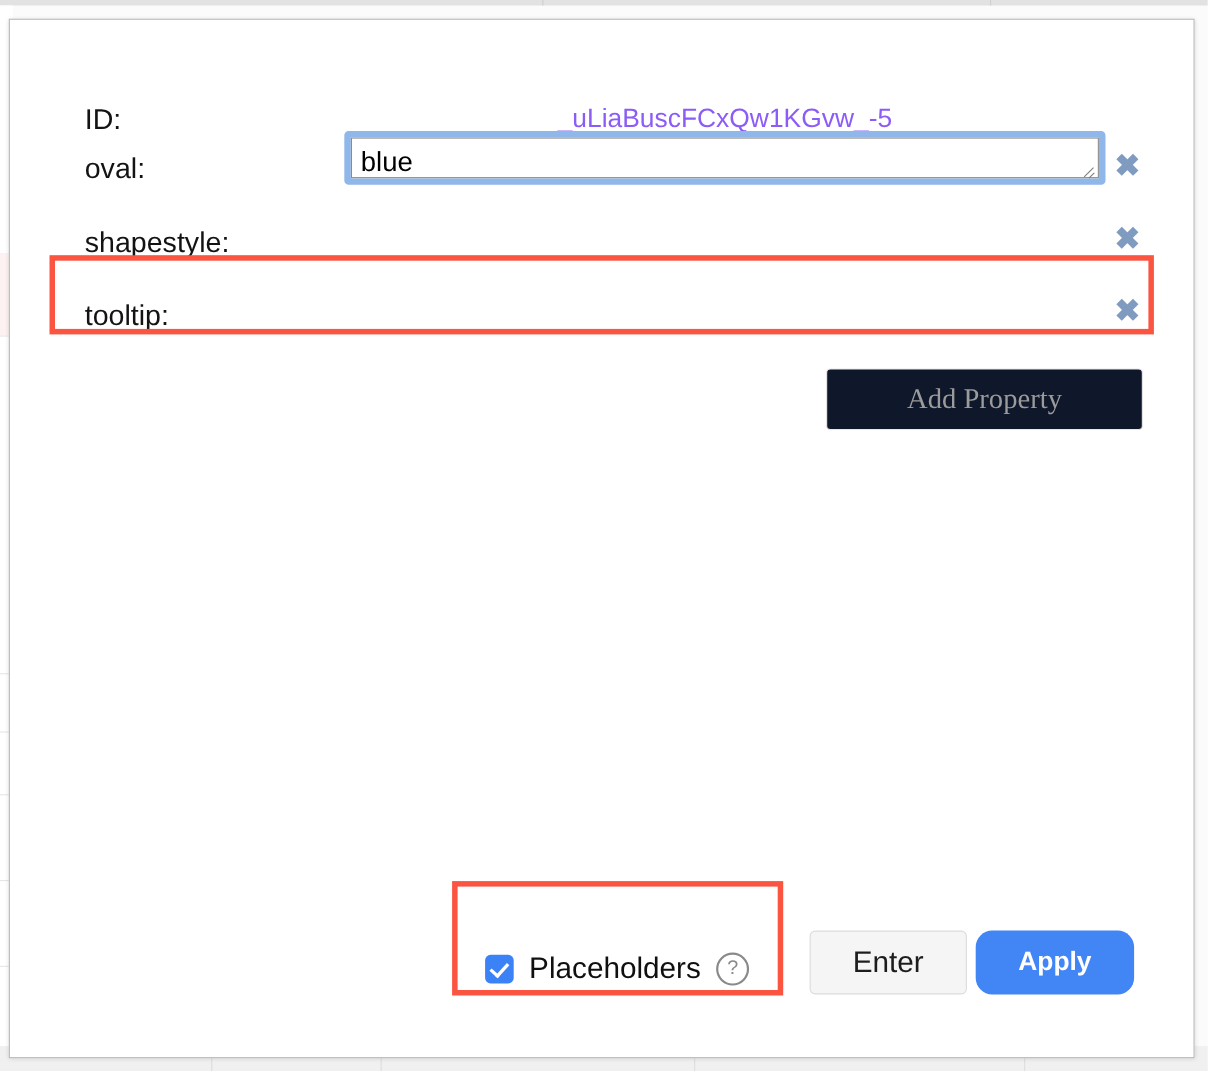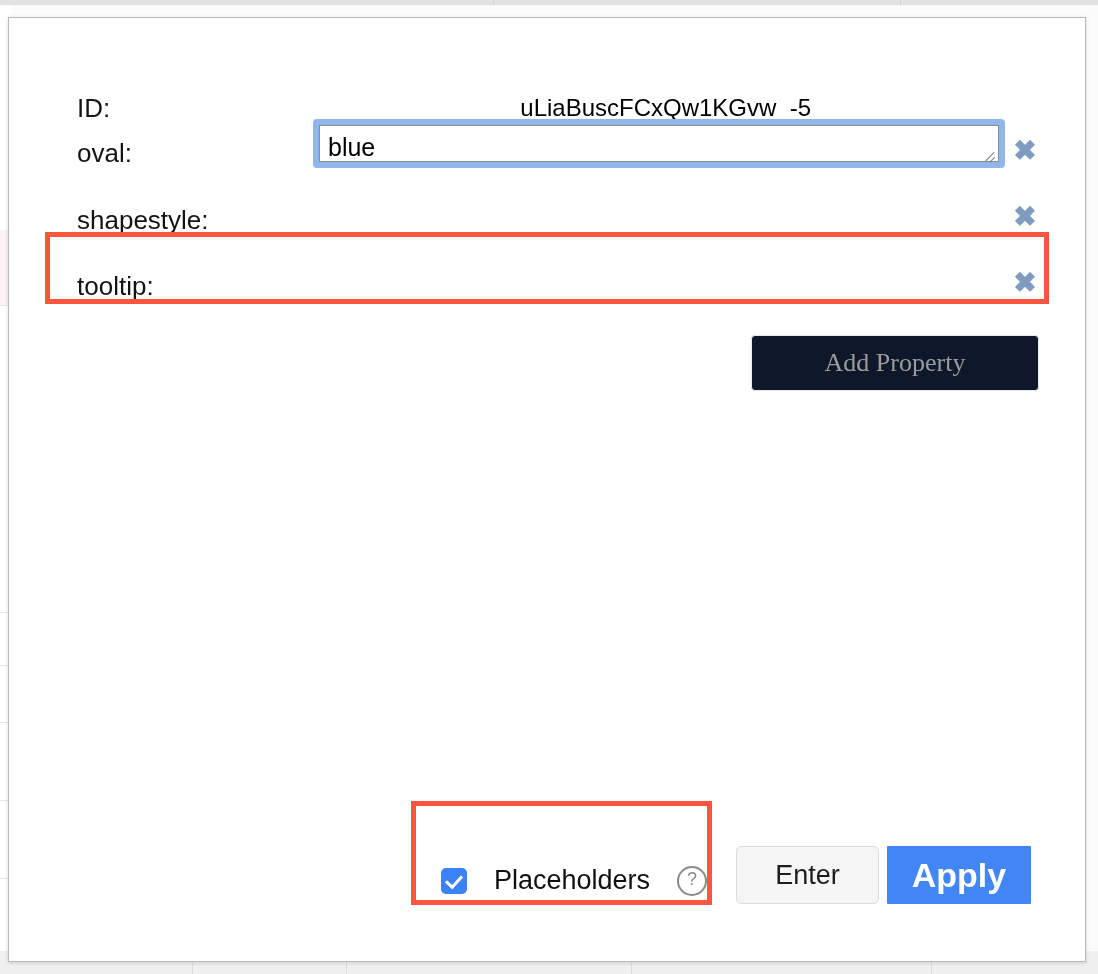--- a/index.html
+++ b/index.html
@@ -99,21 +99,21 @@
     font-size: 26px;
     color: #131313;
     white-space: nowrap;
   }
   .row-static-value {
     position: absolute;
     left: 310px;
     width: 680px;
     text-align: center;
     font-size: 24px;
-    color: #000000;
+    color: #8b5cf6;
     white-space: nowrap;
   }
 
   .ta-wrap {
     position: absolute;
     left: 310px;
     width: 680px;
     height: 50px;
   }
   .ta-wrap.focused {
@@ -231,21 +231,21 @@
     top: 820px;
     width: 100%;
     height: 75px;
   }
   #placeholders-group {
     position: absolute;
     left: 432px;
     top: 27px;
     display: flex;
     align-items: center;
-    gap: 27px;
+    gap: 14px;
   }
   #placeholders-checkbox {
     width: 26px;
     height: 26px;
     border-radius: 5px;
     background: #3b82f6;
     position: relative;
     cursor: pointer;
     flex: none;
   }
@@ -292,23 +292,23 @@
   }
   #apply-button {
     position: absolute;
     left: 878px;
     top: 8px;
     width: 144px;
     height: 58px;
     box-sizing: border-box;
     background: #4285f4;
     border: none;
-    border-radius: 1px;
-    font-family: "Liberation Sans", sans-serif;
-    font-size: 34px;
+    border-radius: 15px;
+    font-family: "Liberation Sans", sans-serif;
+    font-size: 24px;
     font-weight: bold;
     color: #ffffff;
     cursor: pointer;
   }
 </style>
 </head>
 <body>
 
 <div id="backdrop">
   <div class="top-strip"></div>

